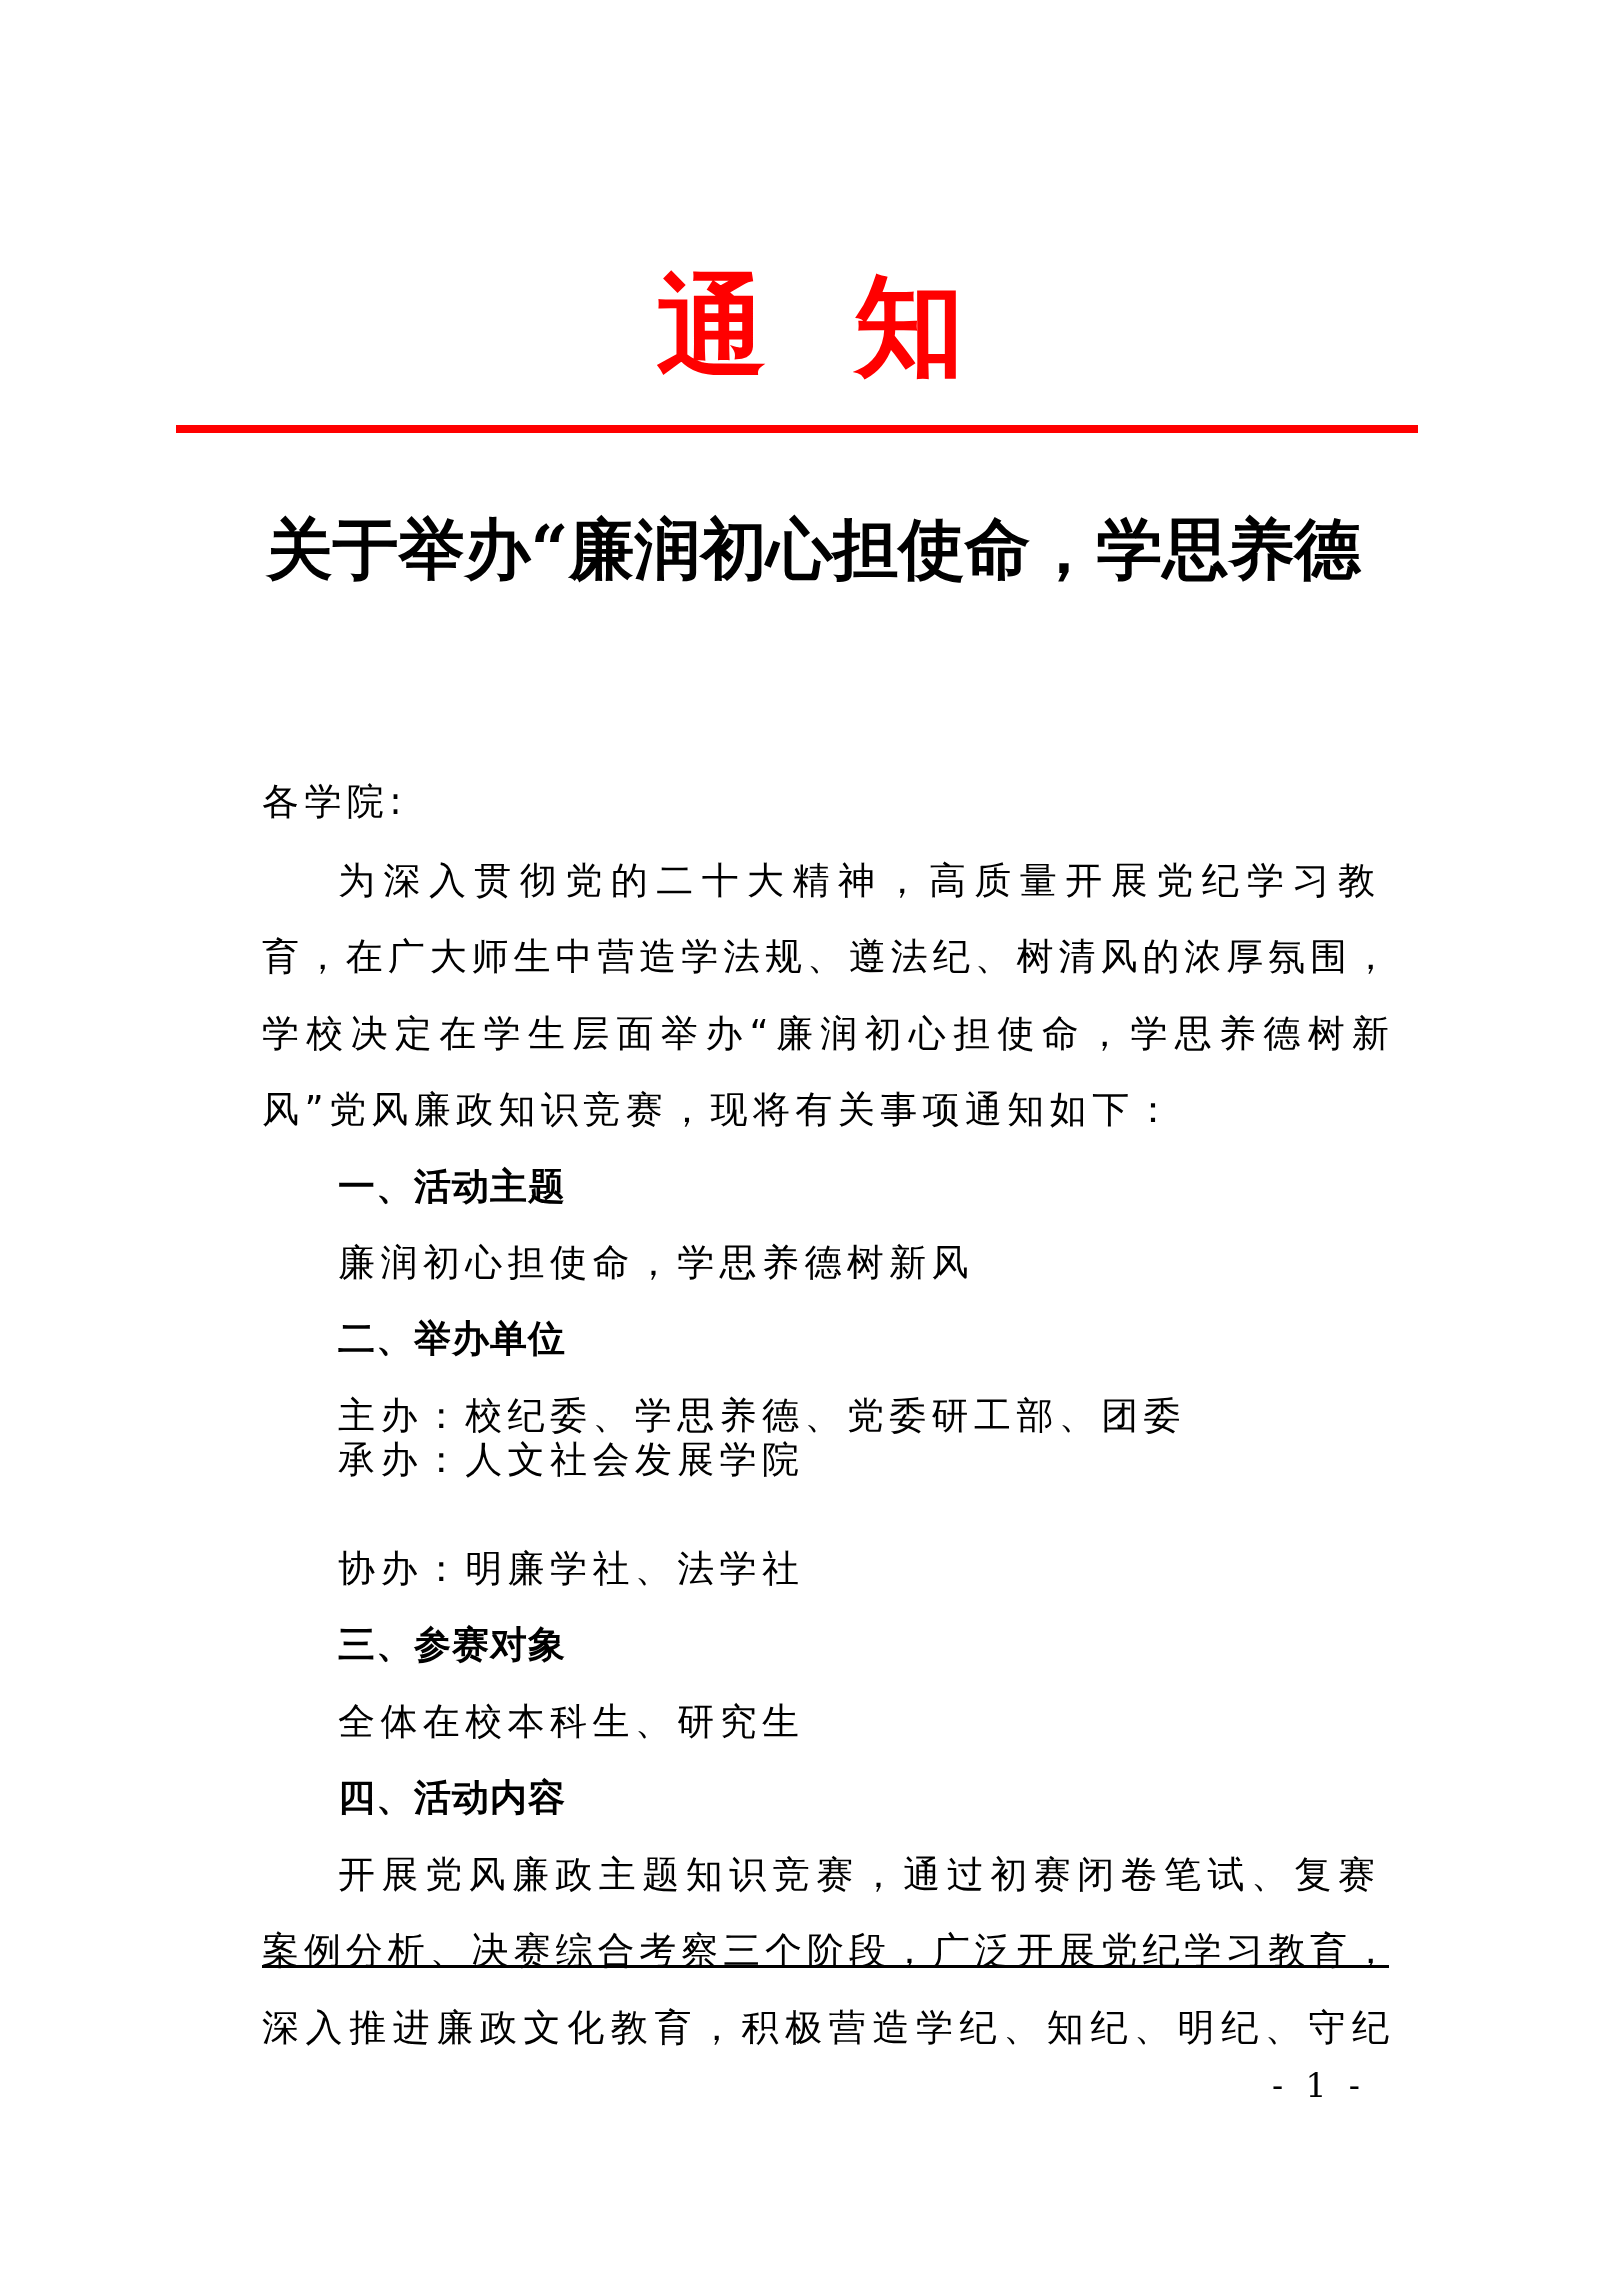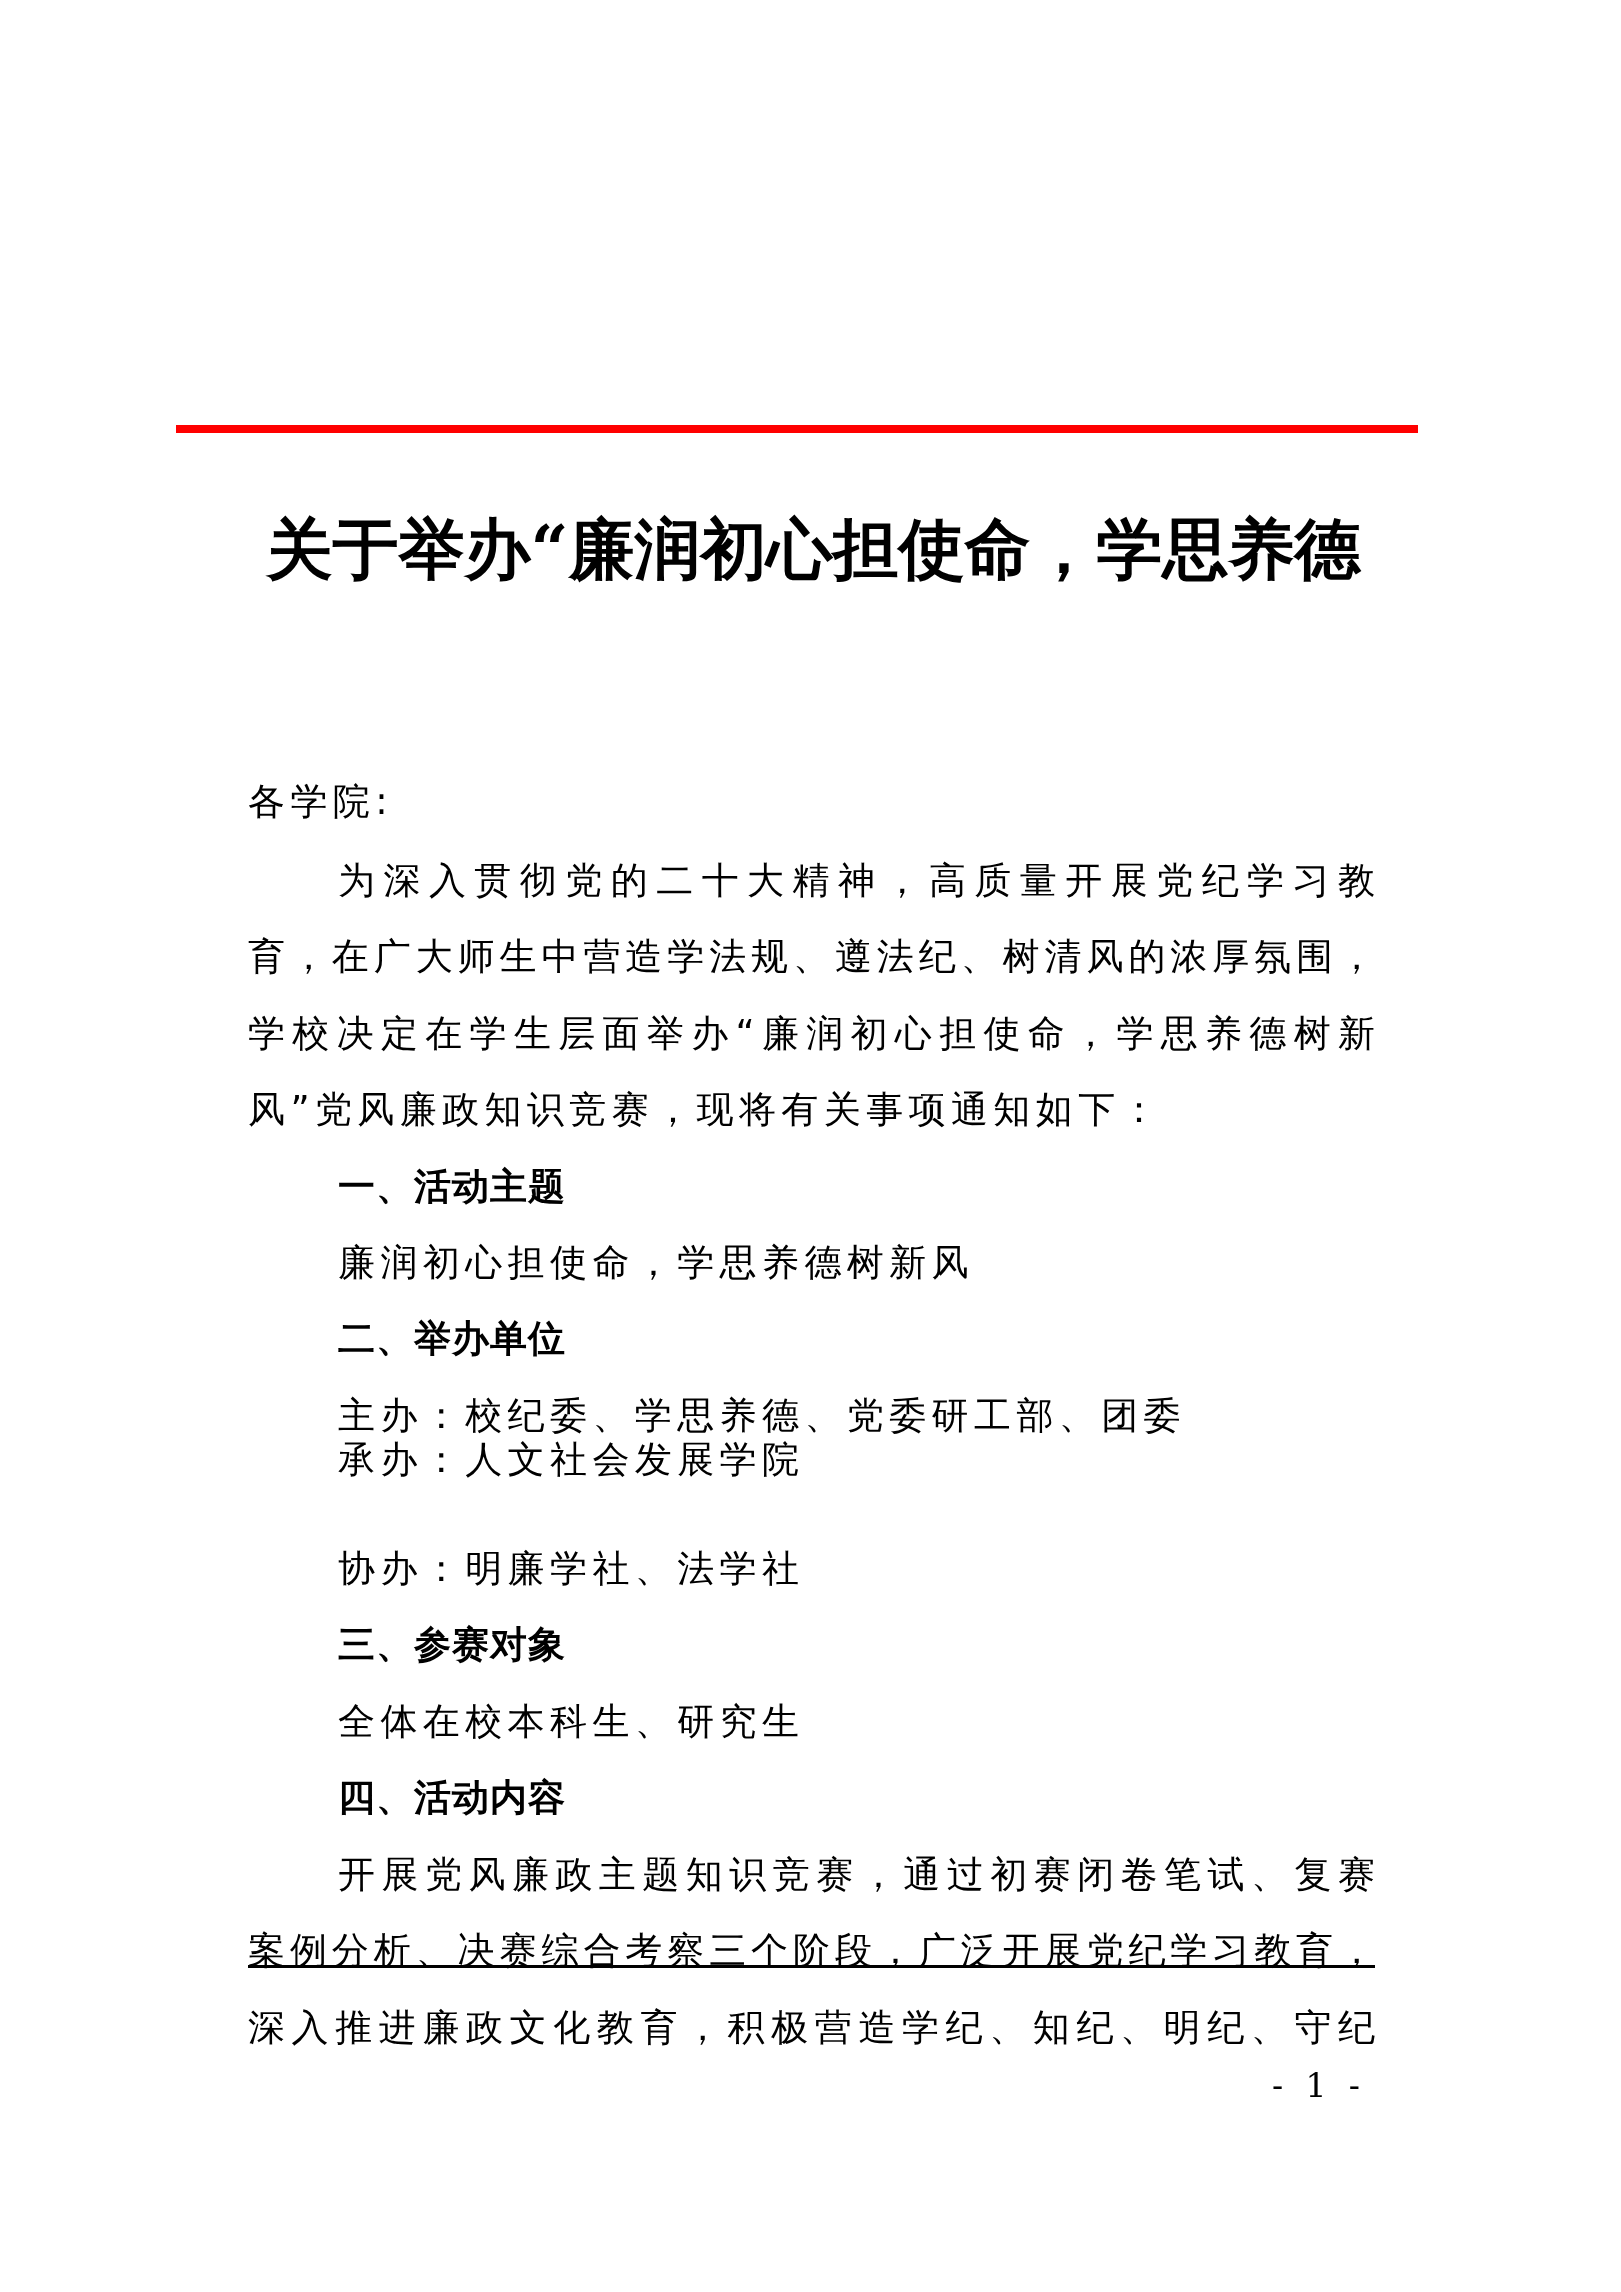--- a/index.html
+++ b/index.html
@@ -10,32 +10,33 @@
               color:#ff0000; font-family:"DejaVu Sans","Liberation Sans",sans-serif;
               font-weight:bold; font-size:110px; line-height:127px; letter-spacing:88px;
               padding-left:88px; box-sizing:border-box; }
   .red-rule { position:absolute; top:425px; left:176px; width:1242px; height:7.8px; background:#ff0000; }
   .title { position:absolute; top:510px; left:235px; width:1157px; text-align:center;
            font-family:"DejaVu Serif","Liberation Serif",serif; font-weight:bold;
            font-size:66px; line-height:78px; }
   .title div { white-space:nowrap; }
   .body-text { position:absolute; left:248px; width:1127px; font-size:37px;
                font-family:"DejaVu Sans","Liberation Sans",sans-serif; letter-spacing:5.4px; }
-  .line { position:absolute; left:0; white-space:nowrap; height:59px; line-height:59px; }
+  .line { position:absolute; left:14px; white-space:nowrap; height:59px; line-height:59px; }
   .indent { left:90px; }
   .heading { font-weight:bold; letter-spacing:1px; }
   .justify { width:1127px; text-align:justify; text-align-last:justify; letter-spacing:0; }
   .page-num { position:absolute; top:2066px; left:1272px; font-size:33px;
               font-family:"DejaVu Serif","Liberation Serif",serif; letter-spacing:5.9px; }
 </style>
 </head>
 <body>
 
 <div class="page">
 
+  <div class="masthead">通知</div>
   <div class="red-rule"></div>
 
   <div class="title">
     <div>关于举办“廉润初心担使命，学思养德</div>
   </div>
 
   <div class="body-text" style="top:0;">
     <div class="line" style="top:772px;">各学院:</div>
 
     <div class="line indent" style="top:851px; width:1037px; text-align:justify; text-align-last:justify; letter-spacing:0;">为深入贯彻党的二十大精神，高质量开展党纪学习教</div>

